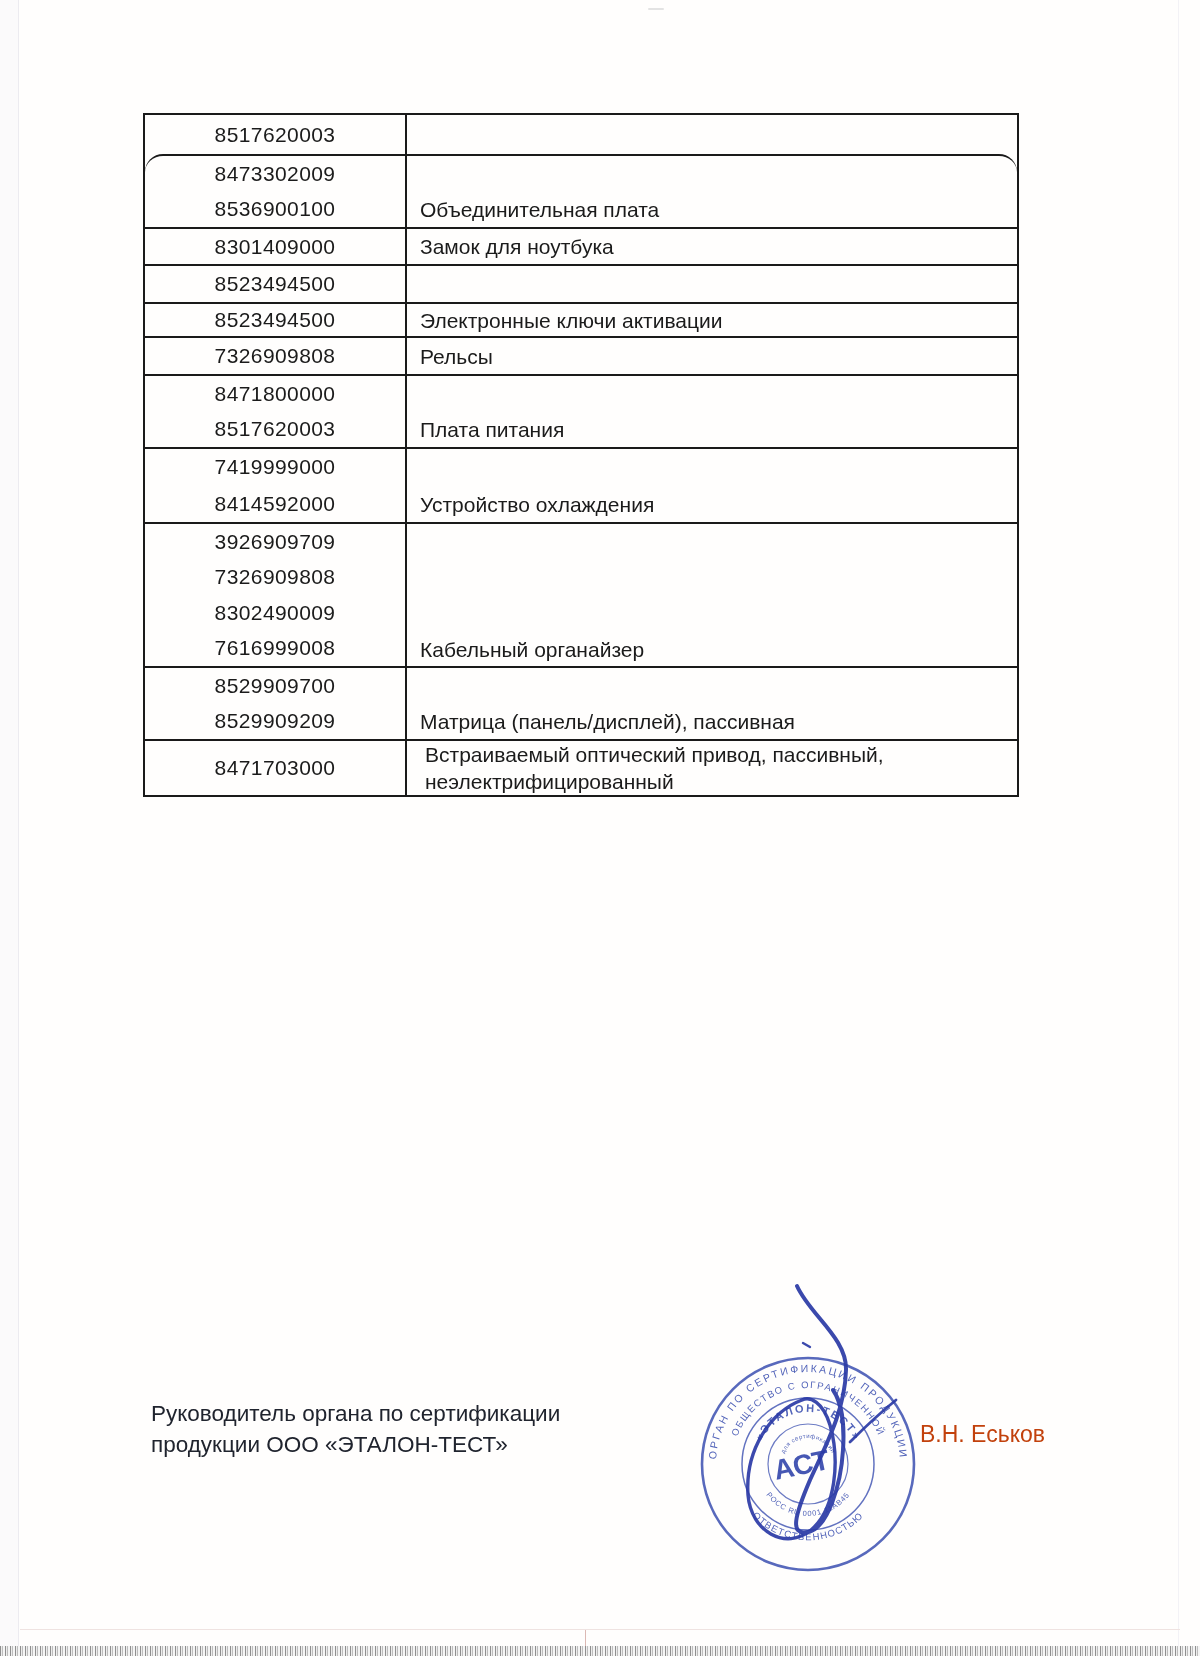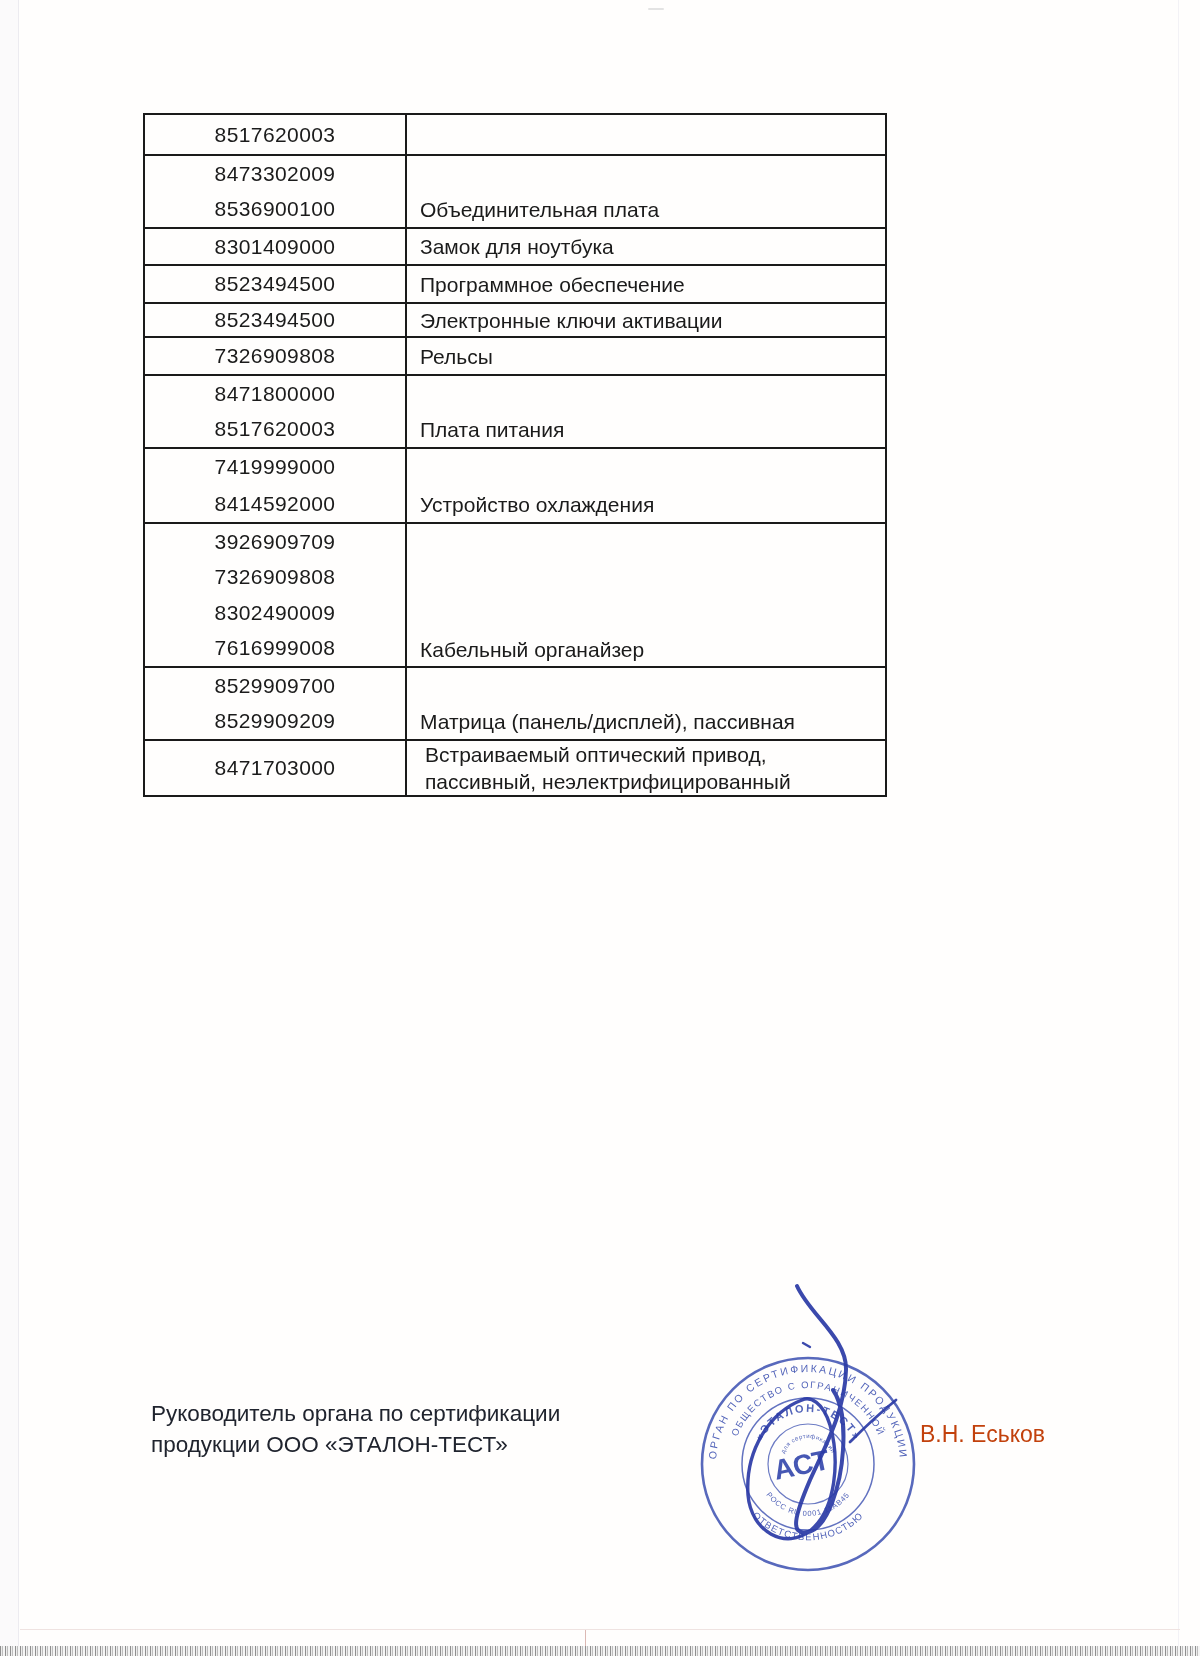--- a/index.html
+++ b/index.html
@@ -31,21 +31,21 @@
   #bottom-fringe{
     position:absolute;left:0;top:1646px;width:1200px;height:10px;
     background:repeating-linear-gradient(90deg,
       #8f8f8f 0px, #8f8f8f 1px,
       #ededed 1px, #ededed 2px,
       #bdbdbd 2px, #bdbdbd 3px,
       #f5f5f5 3px, #f5f5f5 5px);
   }
   
   #hs-table{
-    position:absolute;left:143px;top:113px;width:744px;
+    position:absolute;left:143px;top:113px;width:876px;
     border:2px solid #1a1a1a;
     box-sizing:border-box;
     background:#fffefd;
   }
   .trow{display:flex;border-top:2px solid #1a1a1a;box-sizing:border-box;}
   .trow:first-child{border-top:none;}
   .cell-codes{
     width:262px;flex:none;border-right:2px solid #1a1a1a;
     display:flex;flex-direction:column;box-sizing:border-box;
   }
@@ -84,43 +84,40 @@
 
   <div id="hs-table">
       <div class="trow" style="height: 39px;">
         <div class="cell-codes">
           <div class="code-line">8517620003</div>
         </div>
         <div class="cell-desc">
           <div class="desc-line" style="min-height: 37px;"></div>
         </div>
       </div>
-      <div class="trow" style="height: 73px;">
+      <div class="trow" style="height: 73px; border-radius: 18px;">
         <div class="cell-codes">
           <div class="code-line">8473302009</div>
           <div class="code-line">8536900100</div>
         </div>
         <div class="cell-desc">
           <div class="desc-line" style="min-height: 34.5px; margin-top: 12px;">Объединительная плата</div>
         </div>
       </div>
       <div class="trow" style="height: 37px;">
         <div class="cell-codes">
           <div class="code-line">8301409000</div>
         </div>
         <div class="cell-desc">
           <div class="desc-line" style="min-height: 35px;">Замок для ноутбука</div>
         </div>
       </div>
       <div class="trow" style="height: 38px;">
         <div class="cell-codes">
           <div class="code-line">8523494500</div>
-        </div>
-        <div class="cell-desc">
-          <div class="desc-line" style="min-height: 36px;">Программное обеспечение</div>
         </div>
       </div>
       <div class="trow" style="height: 34px;">
         <div class="cell-codes">
           <div class="code-line">8523494500</div>
         </div>
         <div class="cell-desc">
           <div class="desc-line" style="min-height: 32px;">Электронные ключи активации</div>
         </div>
       </div>

